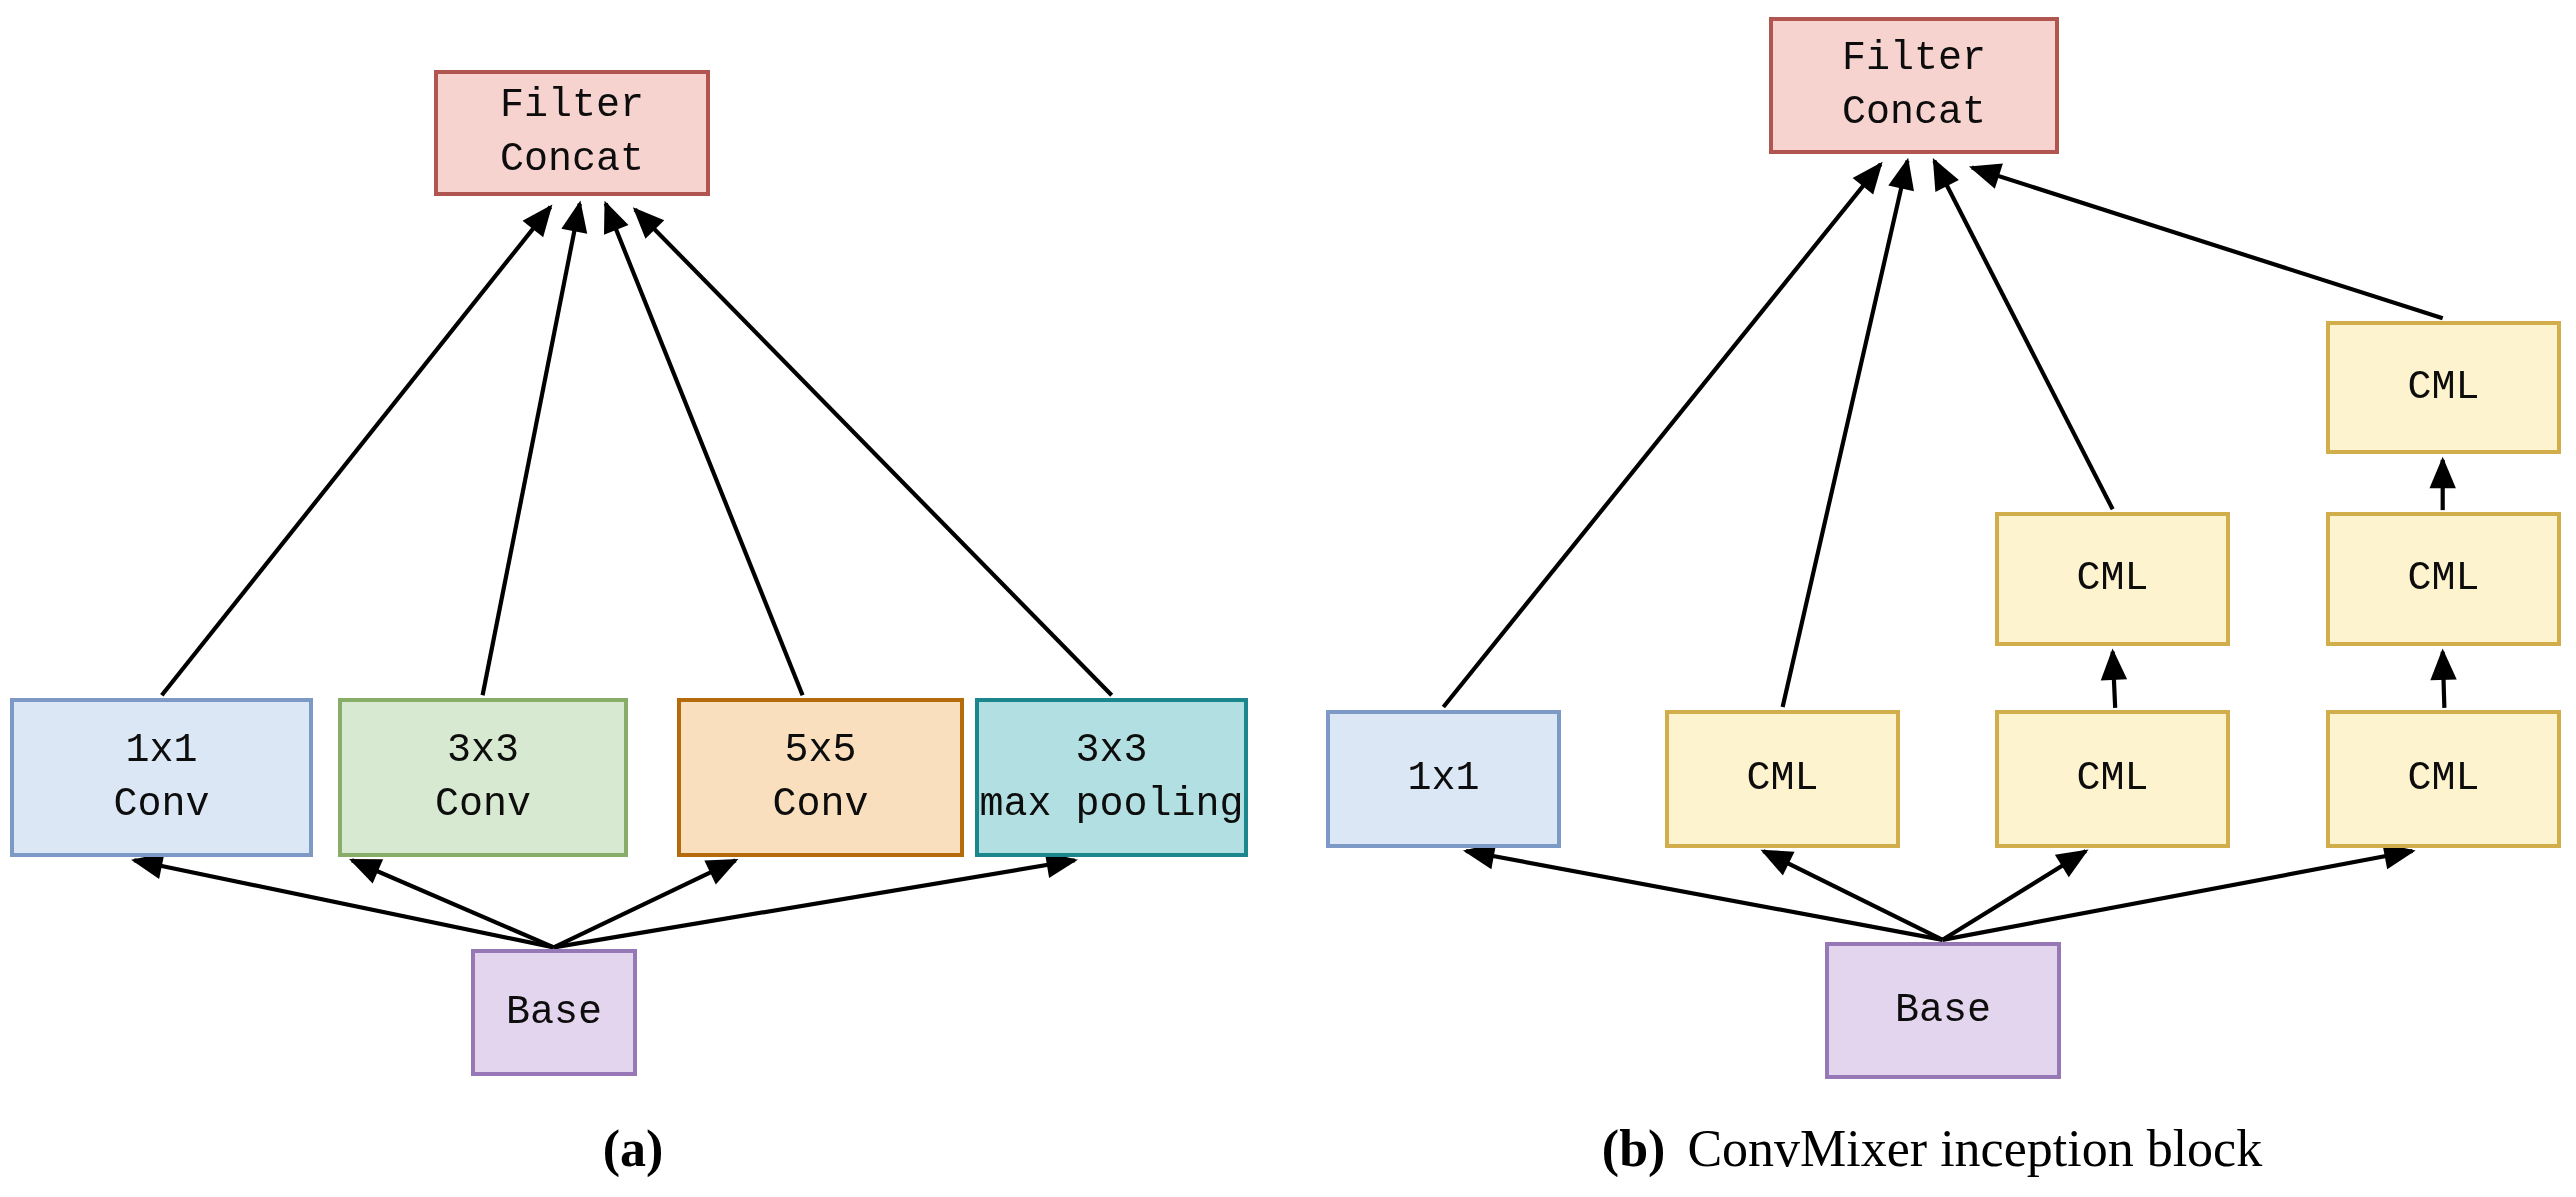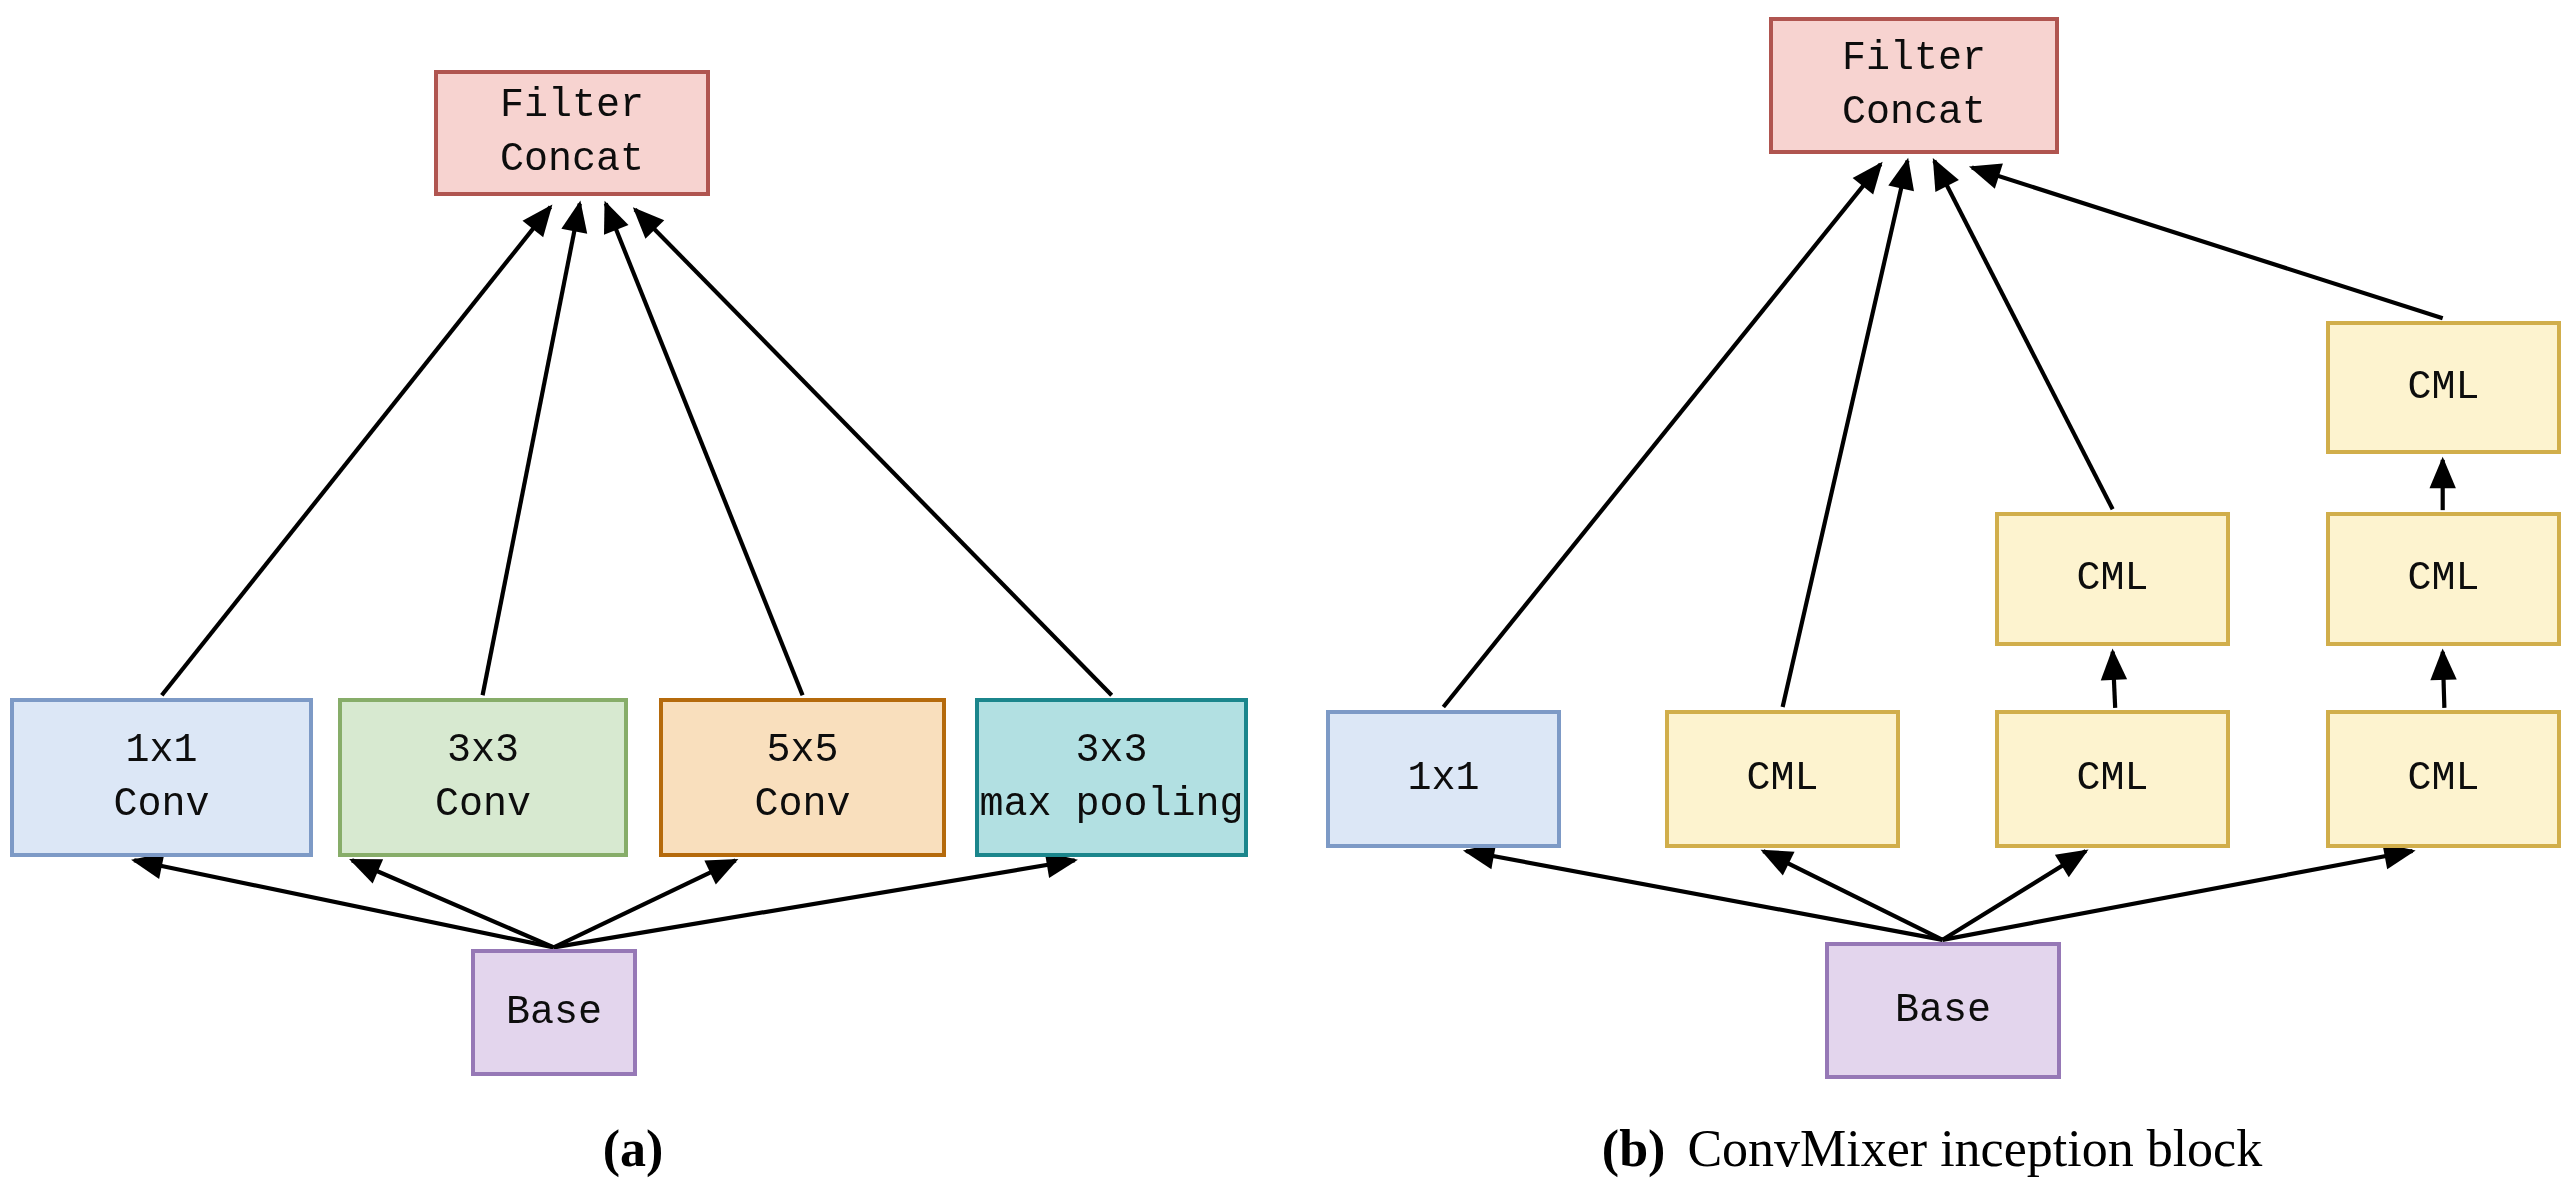--- a/index.html
+++ b/index.html
@@ -83,21 +83,21 @@
   </svg>
 
   <div class="node" style="left: 434px; top: 70px; width: 276px; height: 126px; background-color: rgb(247, 211, 208); border-color: rgb(176, 85, 80);">Filter Concat</div>
 
   <div class="node" style="left: 10px; top: 698px; width: 303px; height: 159px; background-color: rgb(220, 231, 246); border-color: rgb(125, 154, 198);">1x1
 Conv</div>
 
   <div class="node" style="left: 338px; top: 698px; width: 290px; height: 159px; background-color: rgb(215, 233, 208); border-color: rgb(135, 173, 105);">3x3
 Conv</div>
 
-  <div class="node" style="left: 659px; top: 698px; width: 287px; height: 159px; background-color: rgb(249, 223, 189); border-color: rgb(181, 106, 12);">5x5
+  <div class="node" style="left: 677px; top: 698px; width: 287px; height: 159px; background-color: rgb(249, 223, 189); border-color: rgb(181, 106, 12);">5x5
 Conv</div>
 
   <div class="node" style="left: 975px; top: 698px; width: 273px; height: 159px; background-color: rgb(178, 224, 226); border-color: rgb(27, 134, 140);">3x3
 max pooling</div>
 
   <div class="node" style="left: 471px; top: 949px; width: 166px; height: 127px; background-color: rgb(227, 213, 237); border-color: rgb(150, 120, 182);">Base</div>
 
   <div class="node" style="left: 1769px; top: 17px; width: 290px; height: 137px; background-color: rgb(247, 211, 208); border-color: rgb(176, 85, 80);">Filter Concat</div>
 
   <div class="node" style="left: 1326px; top: 710px; width: 235px; height: 138px; background-color: rgb(220, 231, 246); border-color: rgb(125, 154, 198);">1x1</div>

